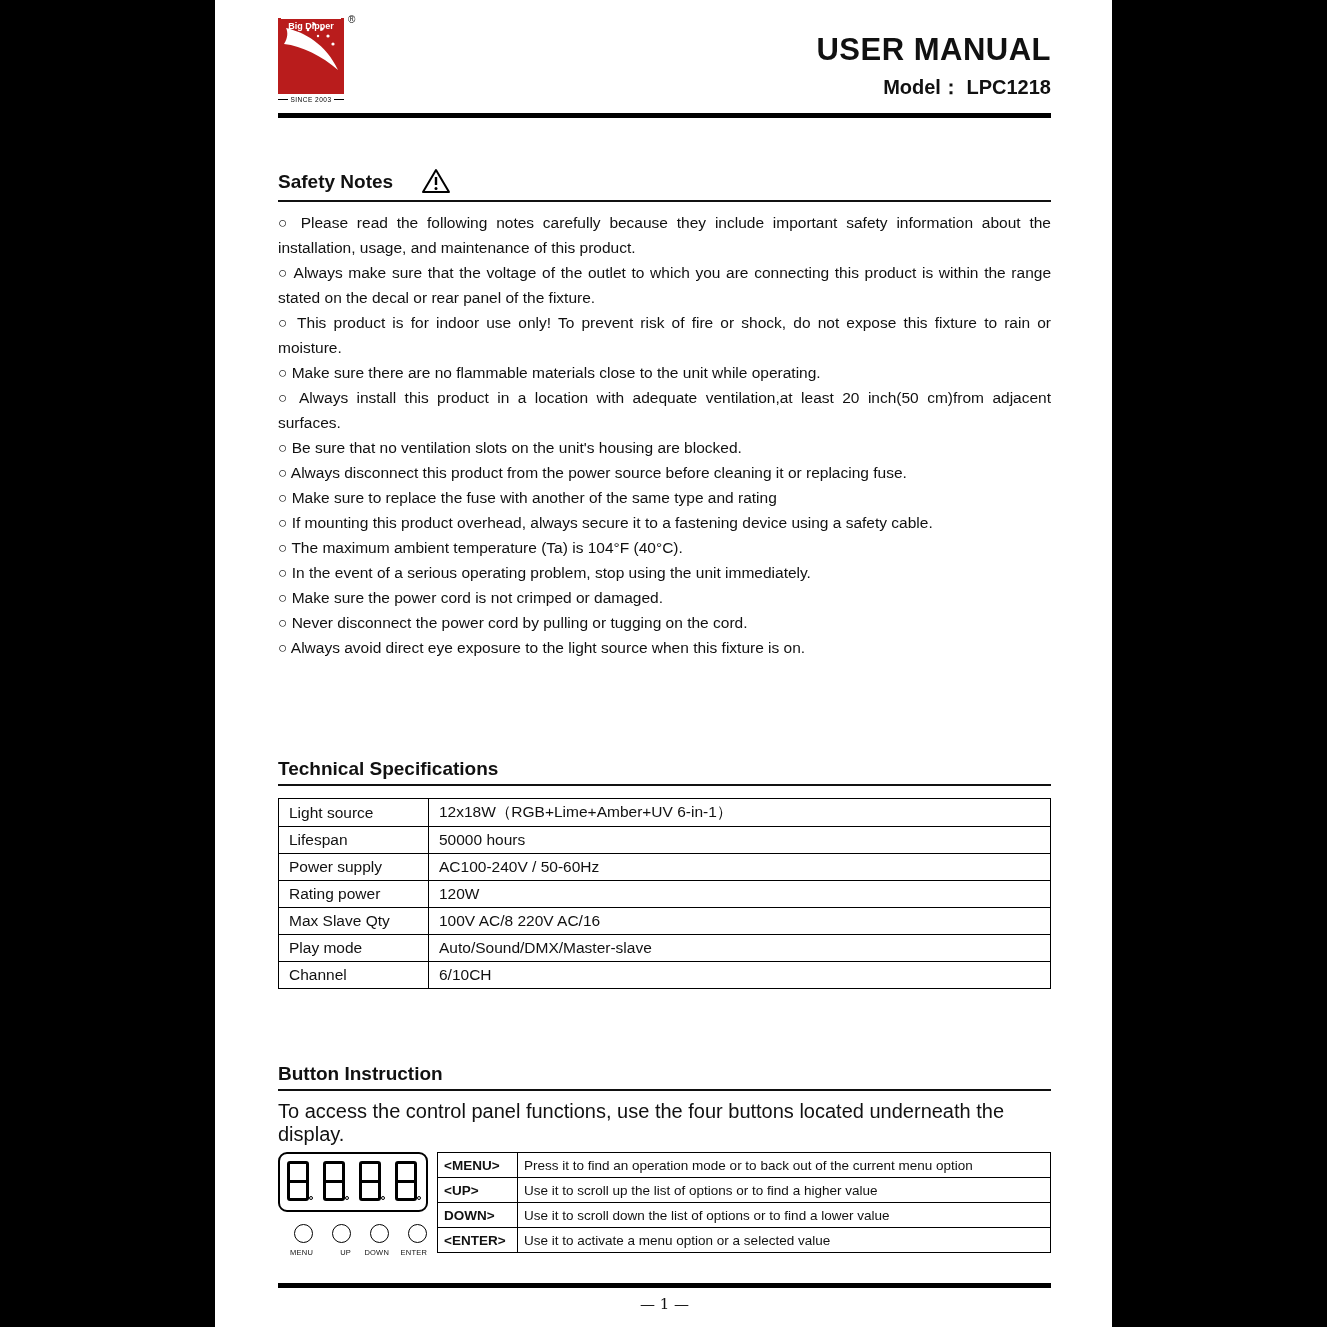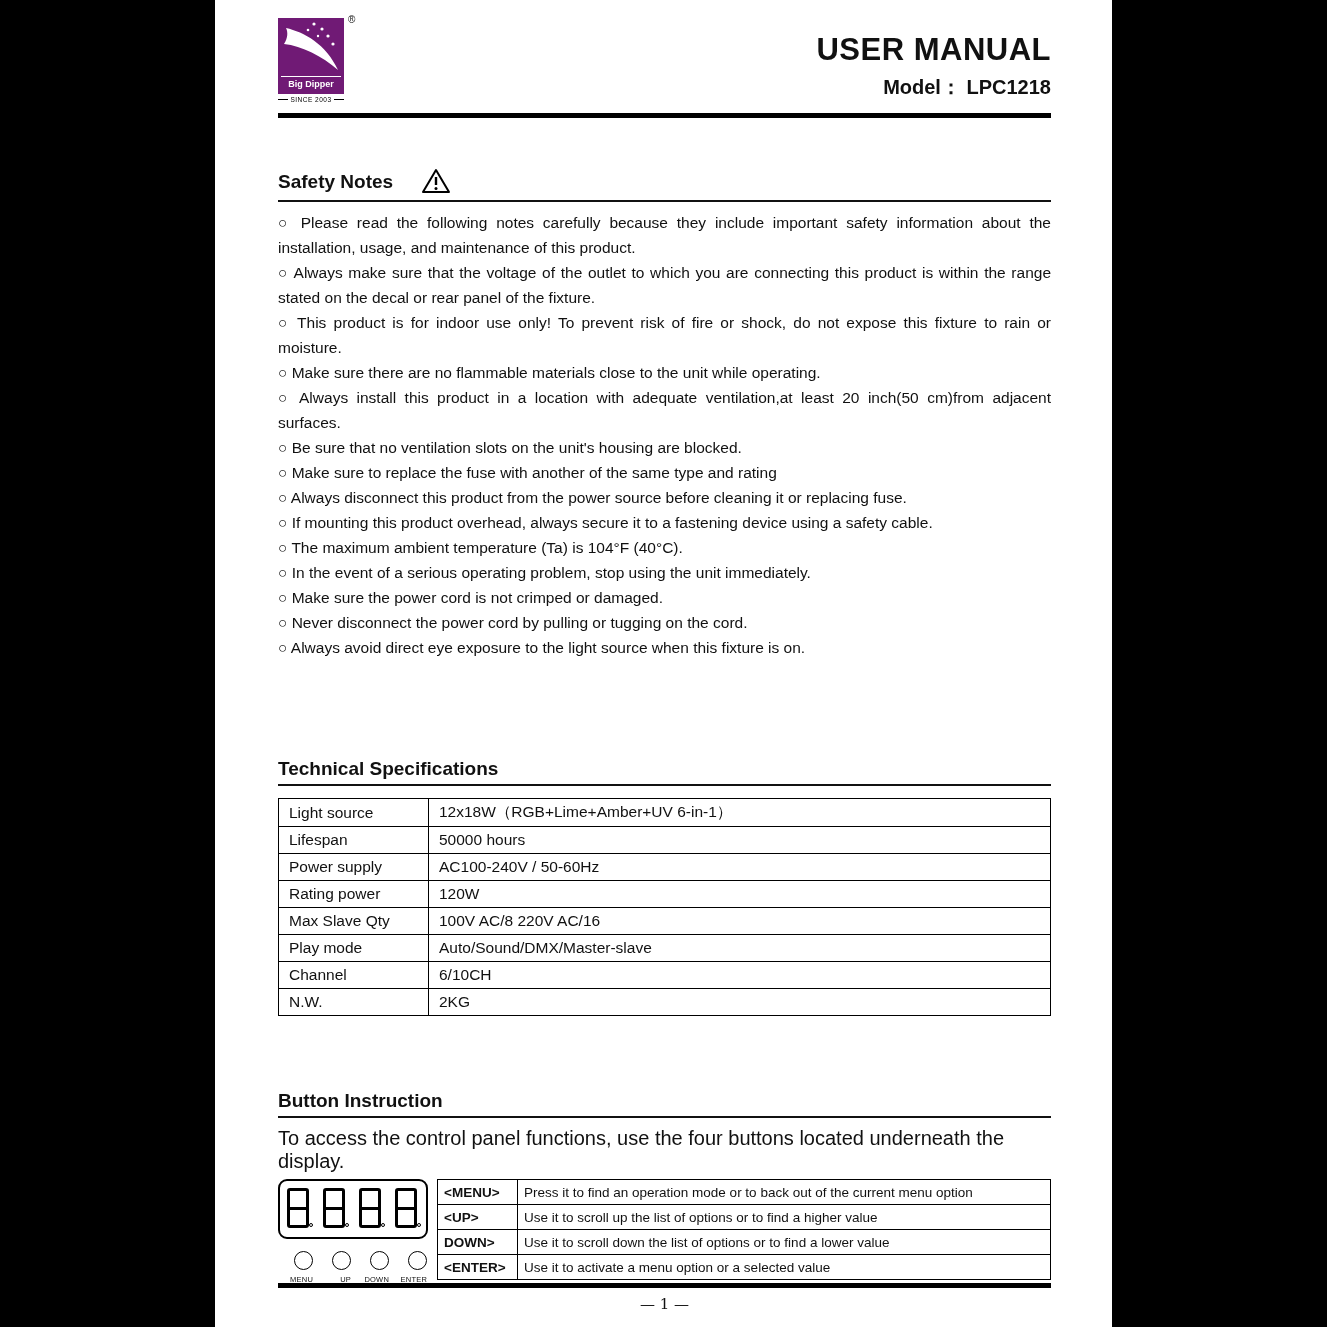--- a/index.html
+++ b/index.html
@@ -16,22 +16,22 @@
     margin: 0 auto;
     background: #fff;
     padding: 18px 61px 0 63px;
     overflow: hidden;
   }
 
   
   .header { display: flex; justify-content: space-between; align-items: flex-start; }
   .logo { width: 90px; position: relative; }
   .logo-box {
-    width: 66px; height: 76px; background: #701a75; position: relative;
-    display: flex; flex-direction: column; justify-content: flex-end;
+    width: 66px; height: 76px; background: #b91c1c; position: relative;
+    display: flex; flex-direction: column; 
   }
   .logo-box svg { position: absolute; top: 0; left: 0; }
   .logo-brand {
     position: relative; color: #fff; font-size: 9px; font-weight: bold;
     text-align: center; padding: 2px 0 3px 0;
     border-top: 1px solid #fff; margin: 0 3px 2px 3px;
   }
   .logo-reg { position: absolute; left: 70px; top: -4px; font-size: 10px; }
   .logo-since {
     width: 66px; text-align: center; font-size: 6.5px; letter-spacing: 0.5px;
@@ -143,22 +143,22 @@
         <circle cx="15" cy="20.5" r="1.5" fill="#000"></circle>
       </svg>
     </div>
     <div class="body-text">
       <p>○ Please read the following notes carefully because they include important safety information about the installation, usage, and maintenance of this product.</p>
       <p>○ Always make sure that the voltage of the outlet to which you are connecting this product is within the range stated on the decal or rear panel of the fixture.</p>
       <p>○ This product is for indoor use only! To prevent risk of fire or shock, do not expose this fixture to rain or moisture.</p>
       <p>○ Make sure there are no flammable materials close to the unit while operating.</p>
       <p>○ Always install this product in a location with adequate ventilation,at least 20 inch(50 cm)from adjacent surfaces.</p>
       <p>○ Be sure that no ventilation slots on the unit's housing are blocked.</p>
+      <p>○ Always disconnect this product from the power source before cleaning it or replacing fuse.</p>
       <p>○ Make sure to replace the fuse with another of the same type and rating</p>
-      <p>○ Always disconnect this product from the power source before cleaning it or replacing fuse.</p>
       <p>○ If mounting this product overhead, always secure it to a fastening device using a safety cable.</p>
       <p>○ The maximum ambient temperature (Ta) is 104°F (40°C).</p>
       <p>○ In the event of a serious operating problem, stop using the unit immediately.</p>
       <p>○ Make sure the power cord is not crimped or damaged.</p>
       <p>○ Never disconnect the power cord by pulling or tugging on the cord.</p>
       <p>○ Always avoid direct eye exposure to the light source when this fixture is on.</p>
     </div>
   </section>
 
   <section class="spec-section">
@@ -188,24 +188,20 @@
             <td>100V AC/8 220V AC/16</td>
           </tr>
         <tr>
             <td class="spec-label">Play mode</td>
             <td>Auto/Sound/DMX/Master-slave</td>
           </tr>
         <tr>
             <td class="spec-label">Channel</td>
             <td>6/10CH</td>
           </tr>
-        <tr>
-            <td class="spec-label">N.W.</td>
-            <td>2KG</td>
-          </tr>
       </tbody>
     </table>
   </section>
 
   <section class="button-section">
     <div class="section-head">
       <h2>Button Instruction</h2>
     </div>
     <p class="button-intro">To access the control panel functions, use the four buttons located underneath the display.</p>
     <div class="button-block">

